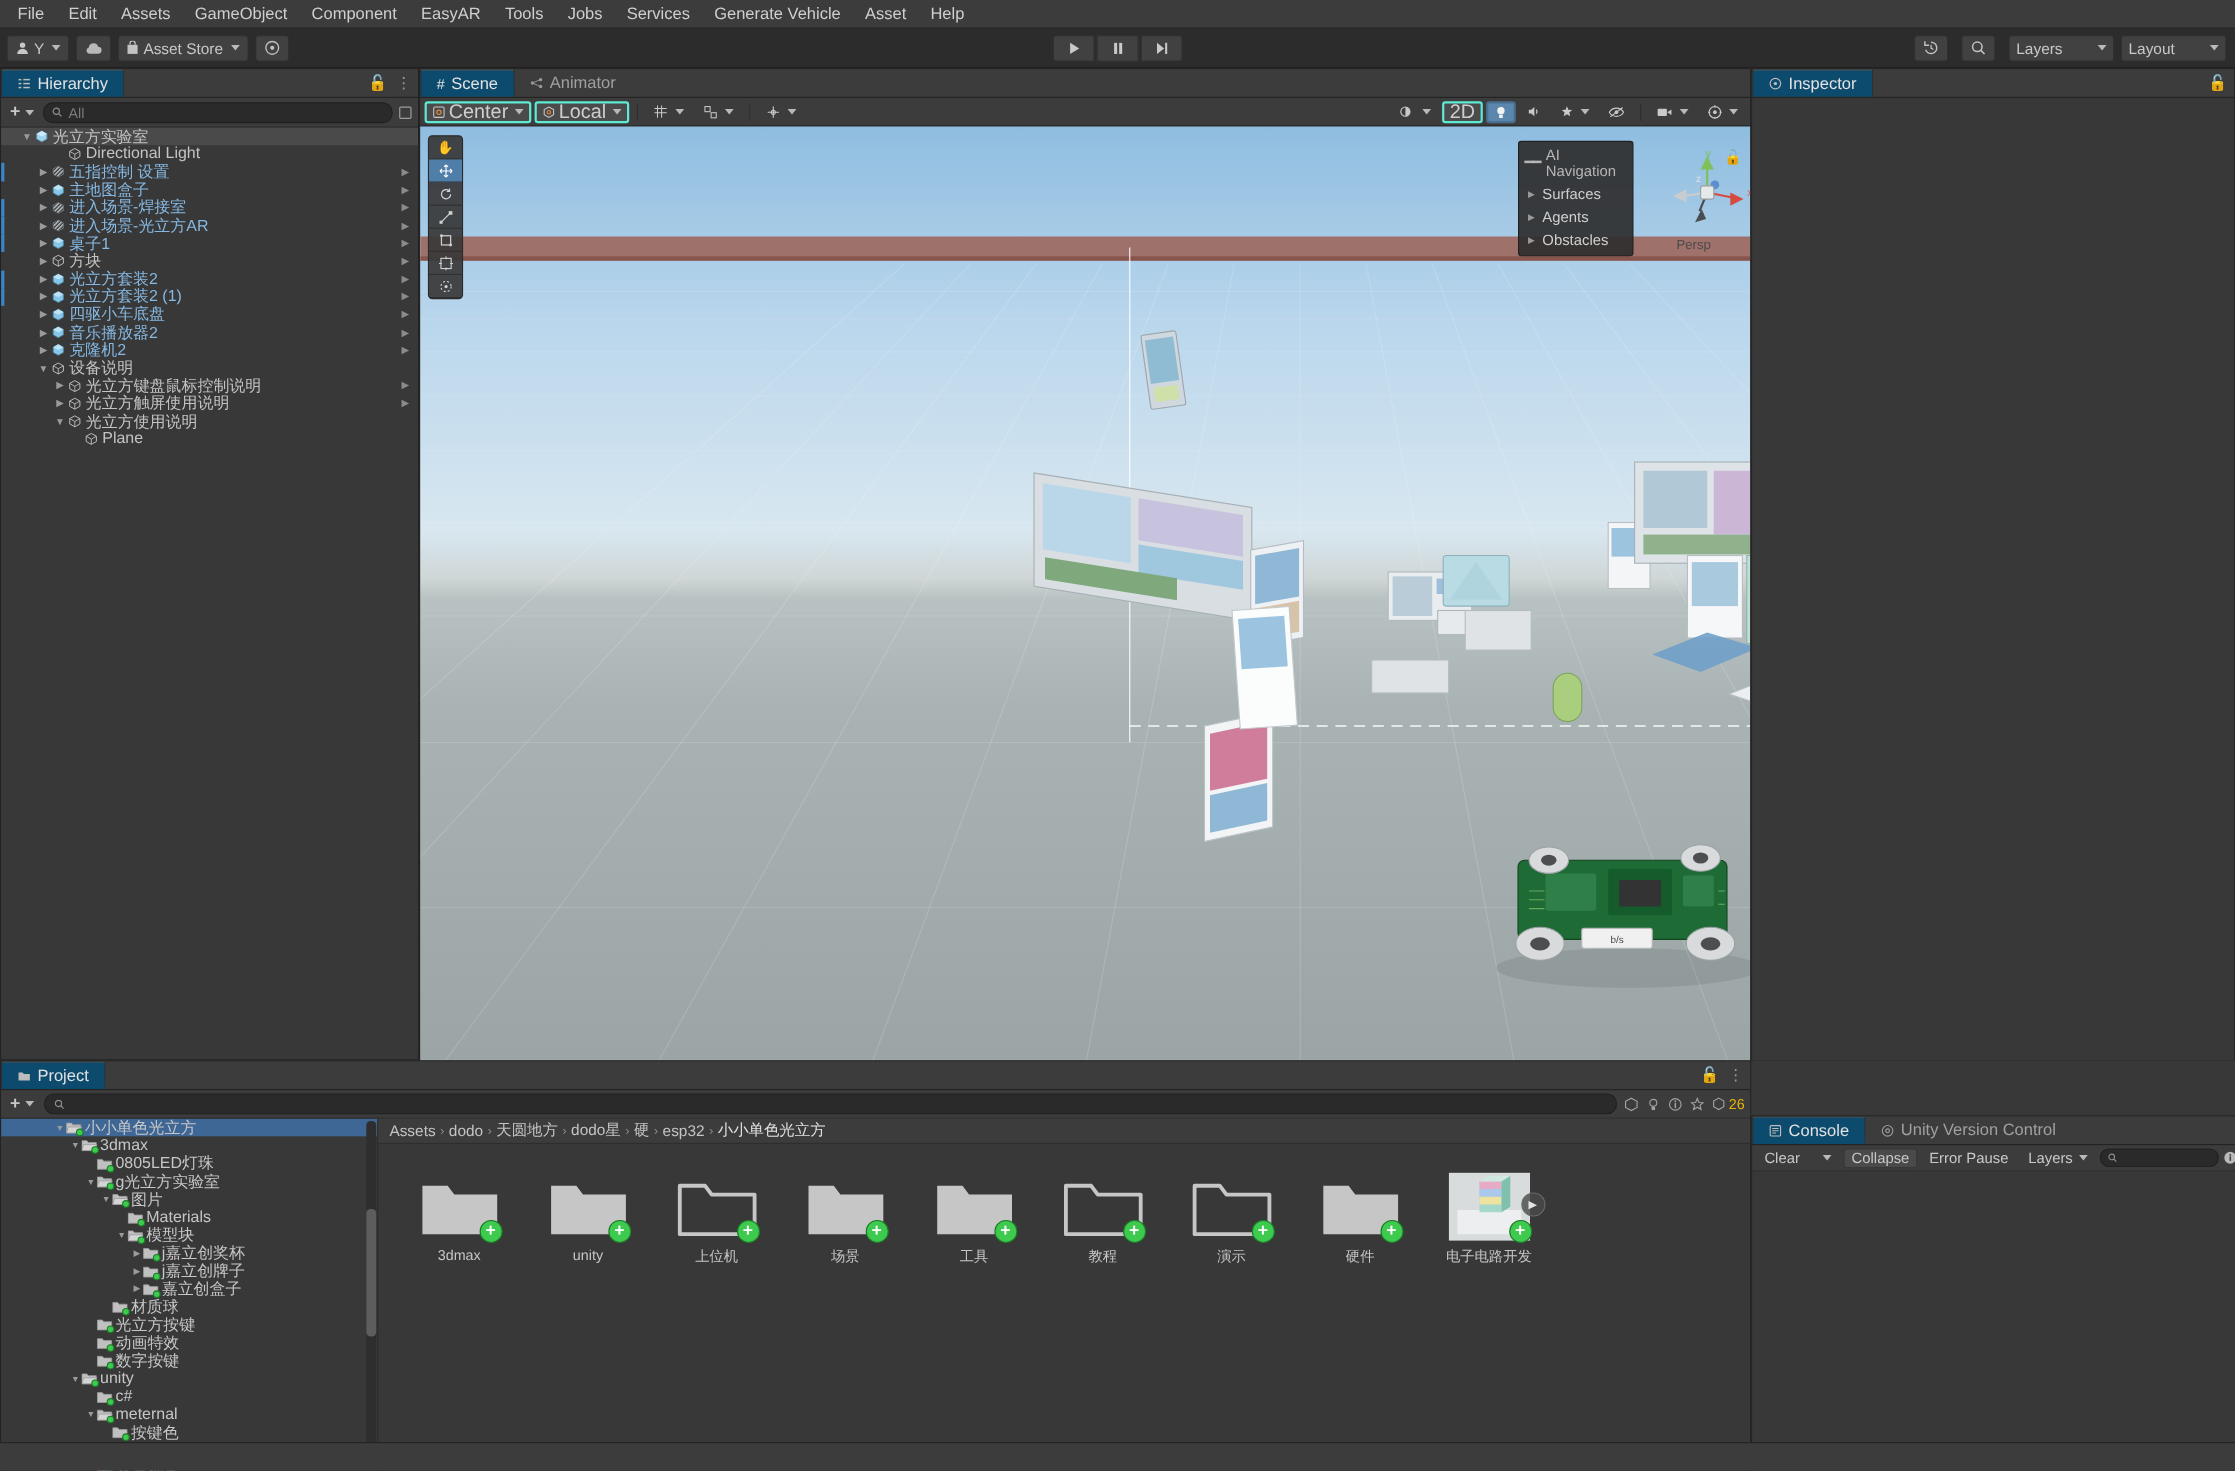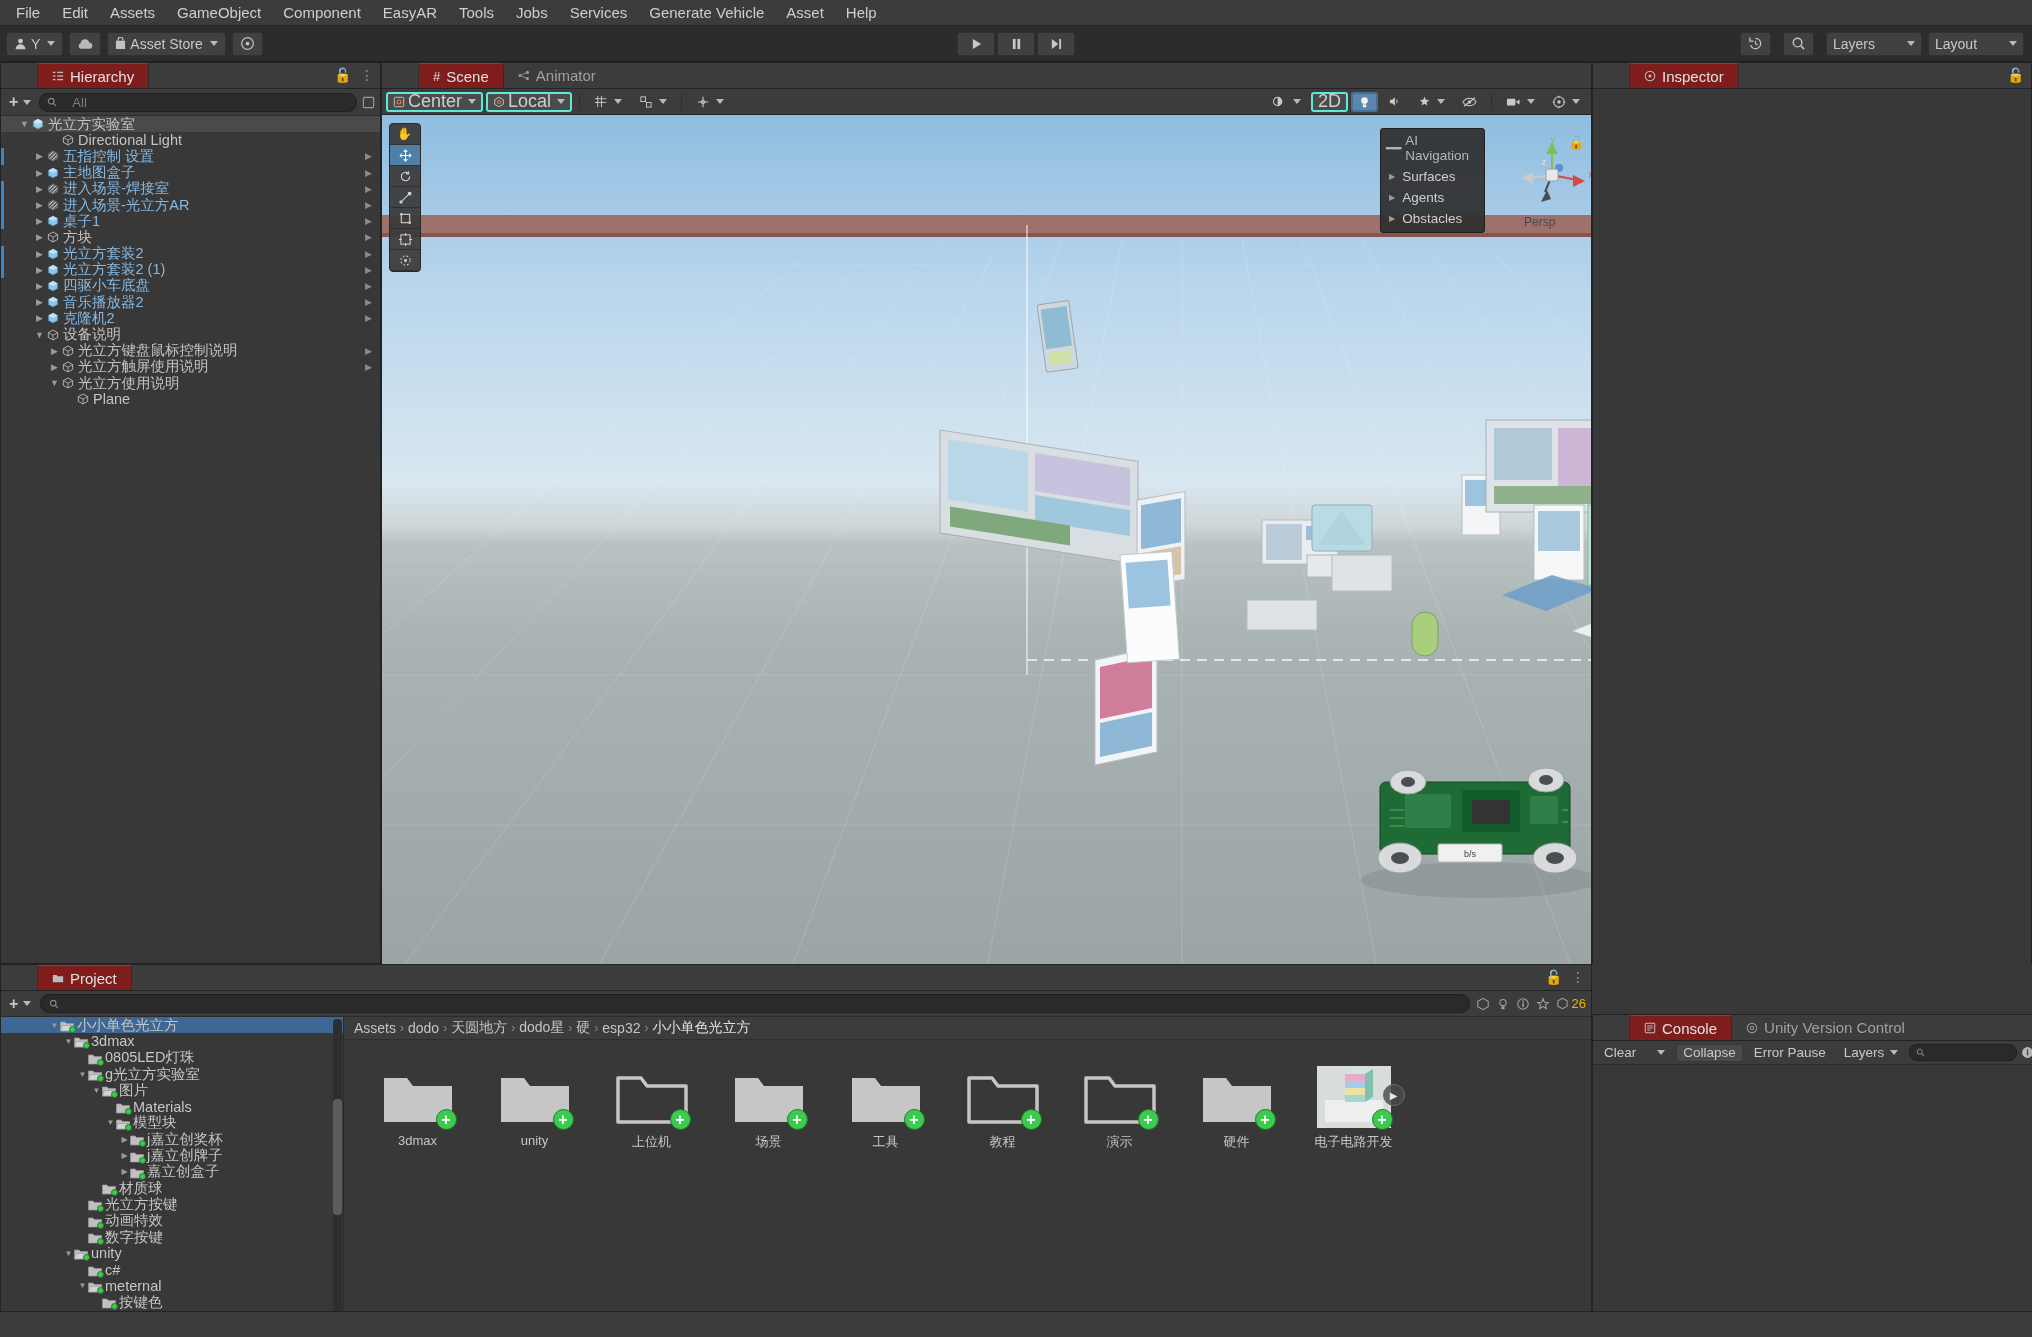--- a/index.html
+++ b/index.html
@@ -33,31 +33,31 @@
 
   
   #workspace { position:relative; width:2032px; height:1275px; background:#383838; }
 
   
   .panel { position:absolute; background:#383838; border:1px solid #232323; }
   .tabbar { height:26px; background:#3c3c3c; display:flex; align-items:flex-end;
      border-bottom:1px solid #232323; position:relative; }
   .tab { height:25px; display:flex; align-items:center; gap:6px; padding:0 14px;
      font-size:15px; color:#a0a0a0; background:transparent; }
-  .tab.active { background:#7f1d1d; color:#e2e2e2; border-top:1px solid #555;
-     border-left:1px solid #2d2d2d; border-right:1px solid #2d2d2d; border-radius:3px 3px 0 0;margin-left:36px; }
+  .tab.active { background:#0c4a6e; color:#e2e2e2; border-top:1px solid #555;
+     border-left:1px solid #2d2d2d; border-right:1px solid #2d2d2d; border-radius:3px 3px 0 0; }
   .tabicons { position:absolute; right:6px; top:4px; display:flex; gap:8px; color:#9a9a9a; font-size:14px; }
 
   
   #hierarchy { left:0; top:0; width:381px; height:902px; }
   .hsearch { height:27px; background:#3c3c3c; display:flex; align-items:center;
      padding:0 5px; gap:5px; border-bottom:1px solid #2b2b2b; }
   .plusbtn { display:flex; align-items:center; gap:2px; color:#c8c8c8; font-size:17px; padding:0 3px; }
   .sfield { flex:1; height:19px; background:#2a2a2a; border:1px solid #202020; border-radius:9px;
-     display:flex; align-items:center; padding:0 7px; gap:15px; color:#7b7b7b; font-size:13px; }
+     display:flex; align-items:center; padding:0 7px; gap:5px; color:#7b7b7b; font-size:13px; }
   #htree { overflow:hidden; height:845px; position:relative; font-size:15px; }
   .hrow { height:16.2px; display:flex; align-items:center; white-space:nowrap;
      position:relative; color:#c3c3c3; }
   .hrow.sel { background:#4a4a4a; }
   .hrow .mark { position:absolute; left:0; width:3px; height:100%; background:#3b86c8; }
   .hrow .arrow { width:11px; font-size:9px; color:#9a9a9a; text-align:center; flex:0 0 11px; }
   .hrow .hicon { width:15px; flex:0 0 15px; display:flex; align-items:center; justify-content:center; }
   .hrow .lbl { margin-left:3px; font-size:14.5px; }
   .hrow.prefab .lbl { color:#86b8e2; }
   .hrow .sub { position:absolute; right:8px; font-size:9px; color:#8b8b8b; }

